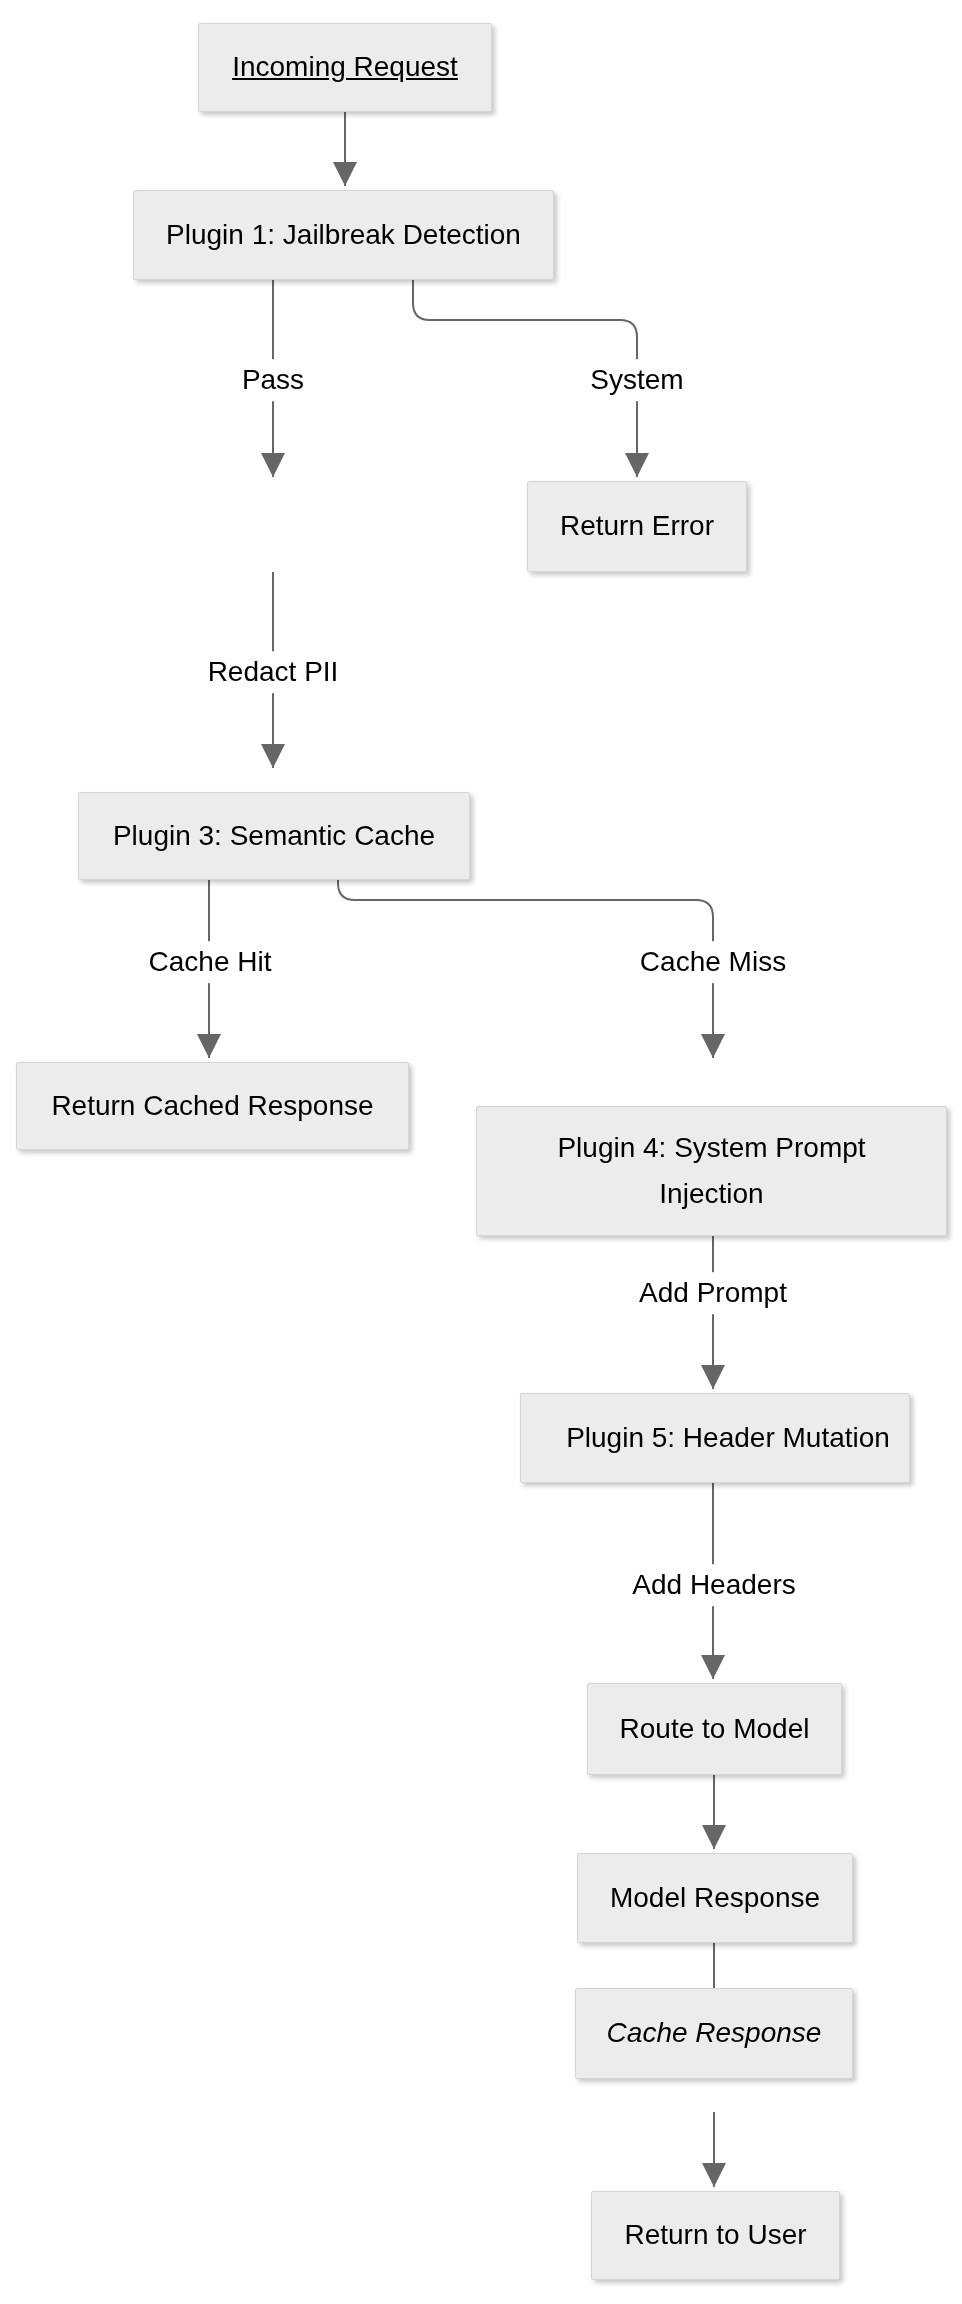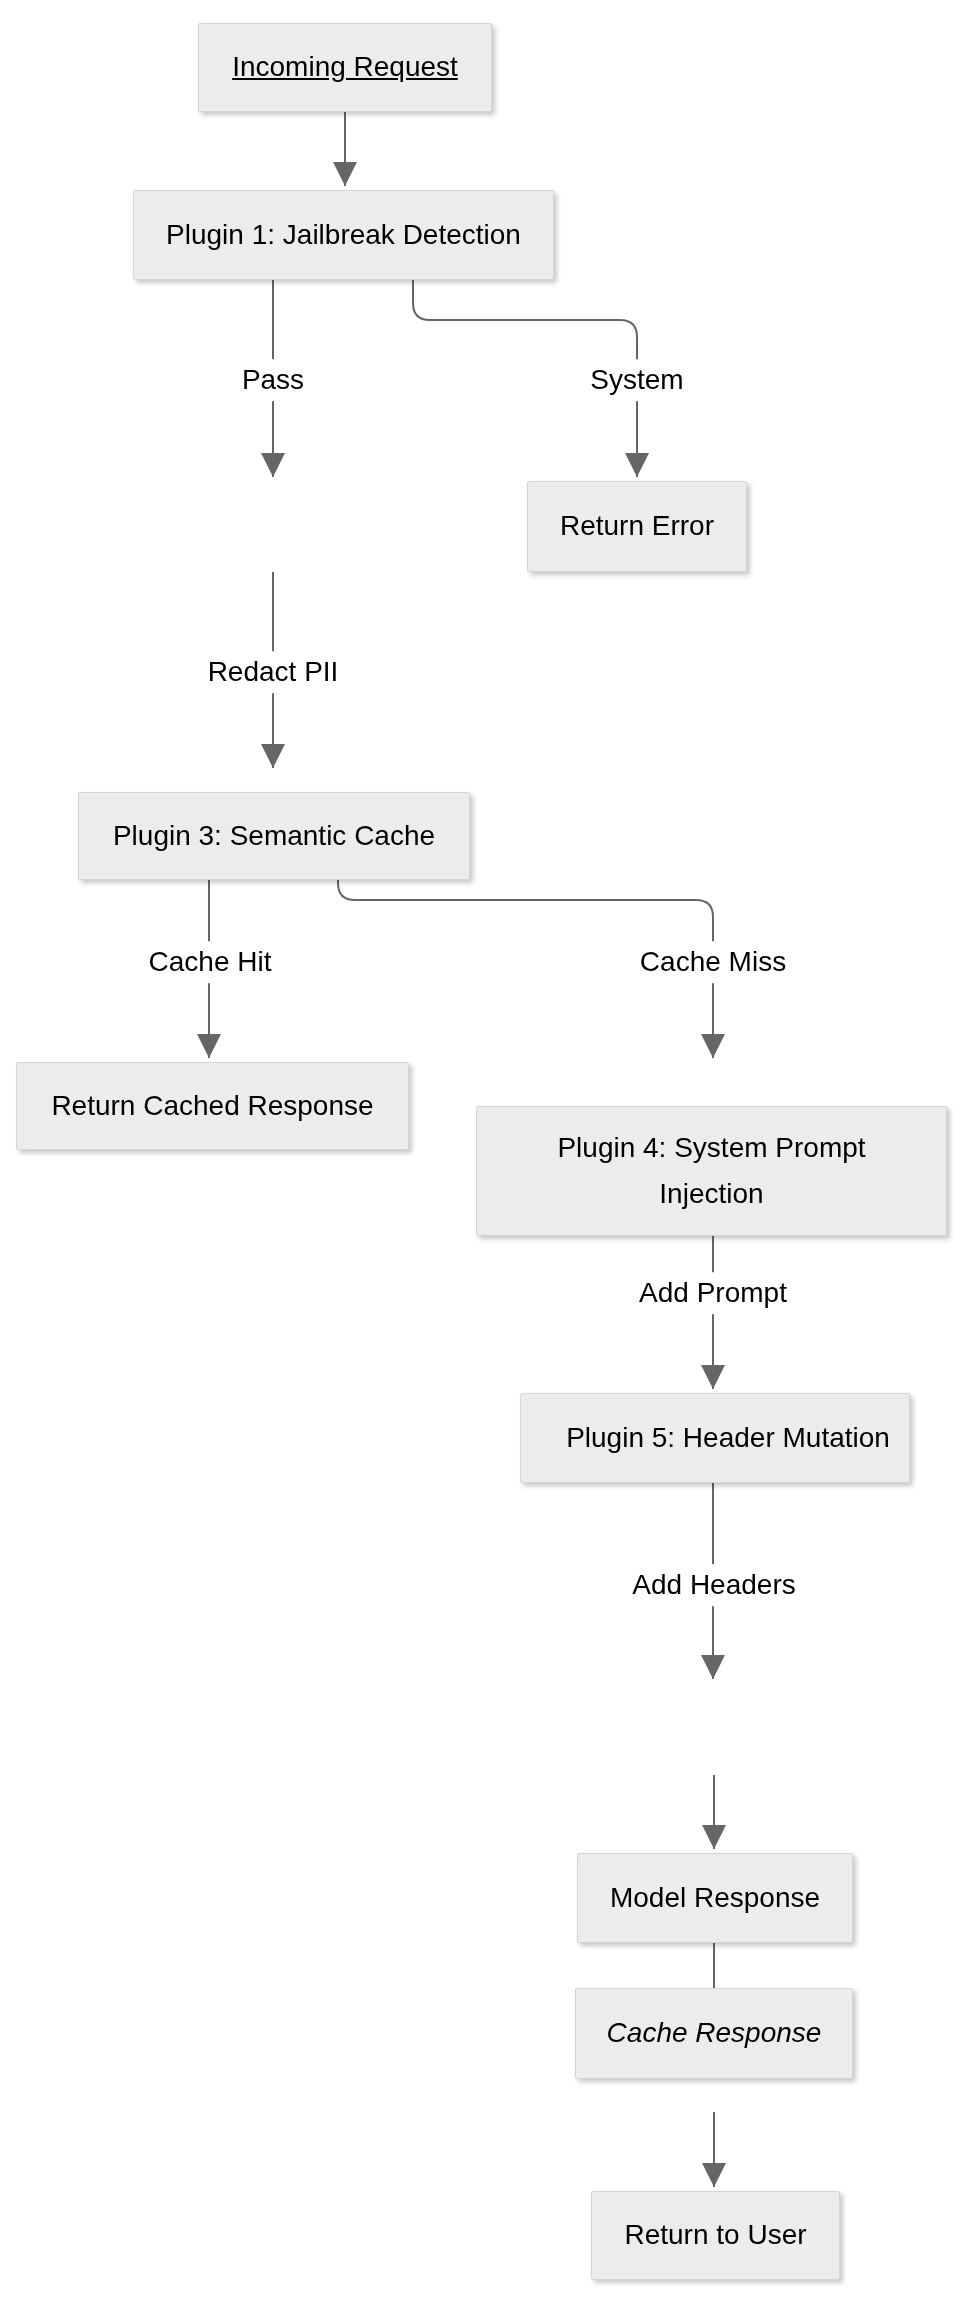--- a/index.html
+++ b/index.html
@@ -73,20 +73,21 @@
   <div class="node" style="left:527px;top:481px;width:220px;height:91px;">Return Error</div>
 
   <div class="node" style="left:78px;top:772px;width:392px;height:88px;margin-top:20px;">Plugin 3: Semantic Cache</div>
 
   <div class="node" style="left:16px;top:1062px;width:393px;height:88px;">Return Cached Response</div>
 
   <div class="node" style="left:476px;top:1062px;width:471px;height:130px;padding:0 34px;margin-top:44px;">Plugin 4: System Prompt Injection</div>
 
   <div class="node" style="left:520px;top:1393px;width:390px;height:90px;padding-left:26px;">Plugin 5: Header Mutation</div>
 
+  <div class="node" style="left:587px;top:1683px;width:255px;height:92px;">Route to Model</div>
 
   <div class="node" style="left:577px;top:1853px;width:276px;height:90px;">Model Response</div>
 
   <div class="node" style="left:575px;top:1988px;width:278px;height:91px;font-style:italic;">Cache Response</div>
 
   <div class="node" style="left:591px;top:2191px;width:249px;height:89px;">Return to User</div>
 
   <div class="edge-label" style="left:273px;top:380px;">Pass</div>
 
   <div class="edge-label" style="left:637px;top:380px;">System</div>

